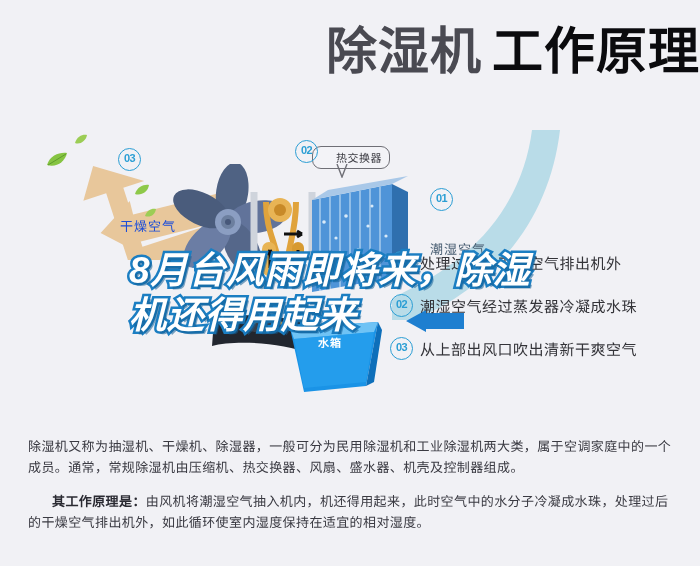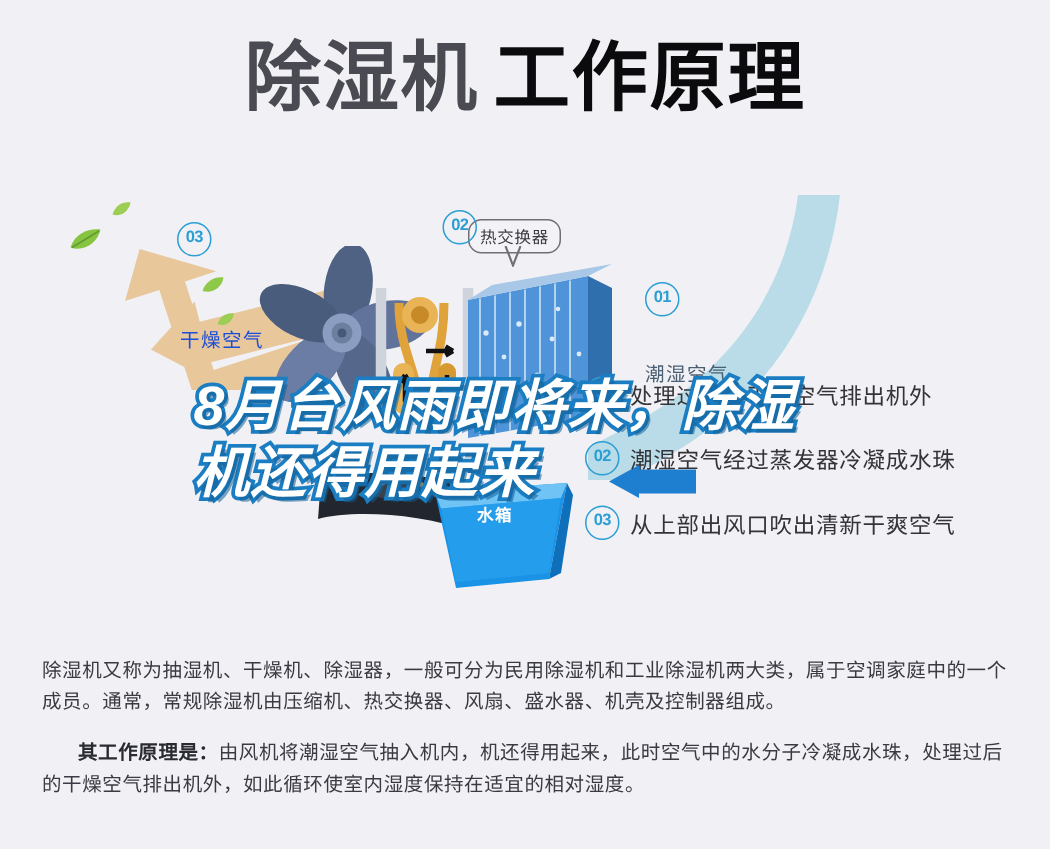--- a/index.html
+++ b/index.html
@@ -22,21 +22,21 @@
     background: #f1f1f5;
     overflow: hidden;
   }
 
   
   .title-bar {
     position: absolute;
     left: 0;
     top: 26px;
     width: 700px;
-    text-align: center;
+    text-align: right;
     white-space: nowrap;
   }
   .title-part {
     font-size: 51px;
     font-weight: bold;
     letter-spacing: 1px;
     line-height: 1;
     display: inline-block;
     vertical-align: baseline;
   }
@@ -114,21 +114,21 @@
     width: 116px;
     height: 130px;
   }
   .hx svg { display: block; }
 
   
   .callout {
     position: absolute;
     left: 312px;
     top: 18px;
-    padding: 2px 7px 3px 7px;
+    padding: 2px 7px 3px 23px;
     border: 1.4px solid #6f6f76;
     border-radius: 9px;
     background: #f3f3f7;
     font-size: 11px;
     color: #3b3b42;
     white-space: nowrap;
     letter-spacing: 0.5px;
   }
   .callout-tail {
     position: absolute;

